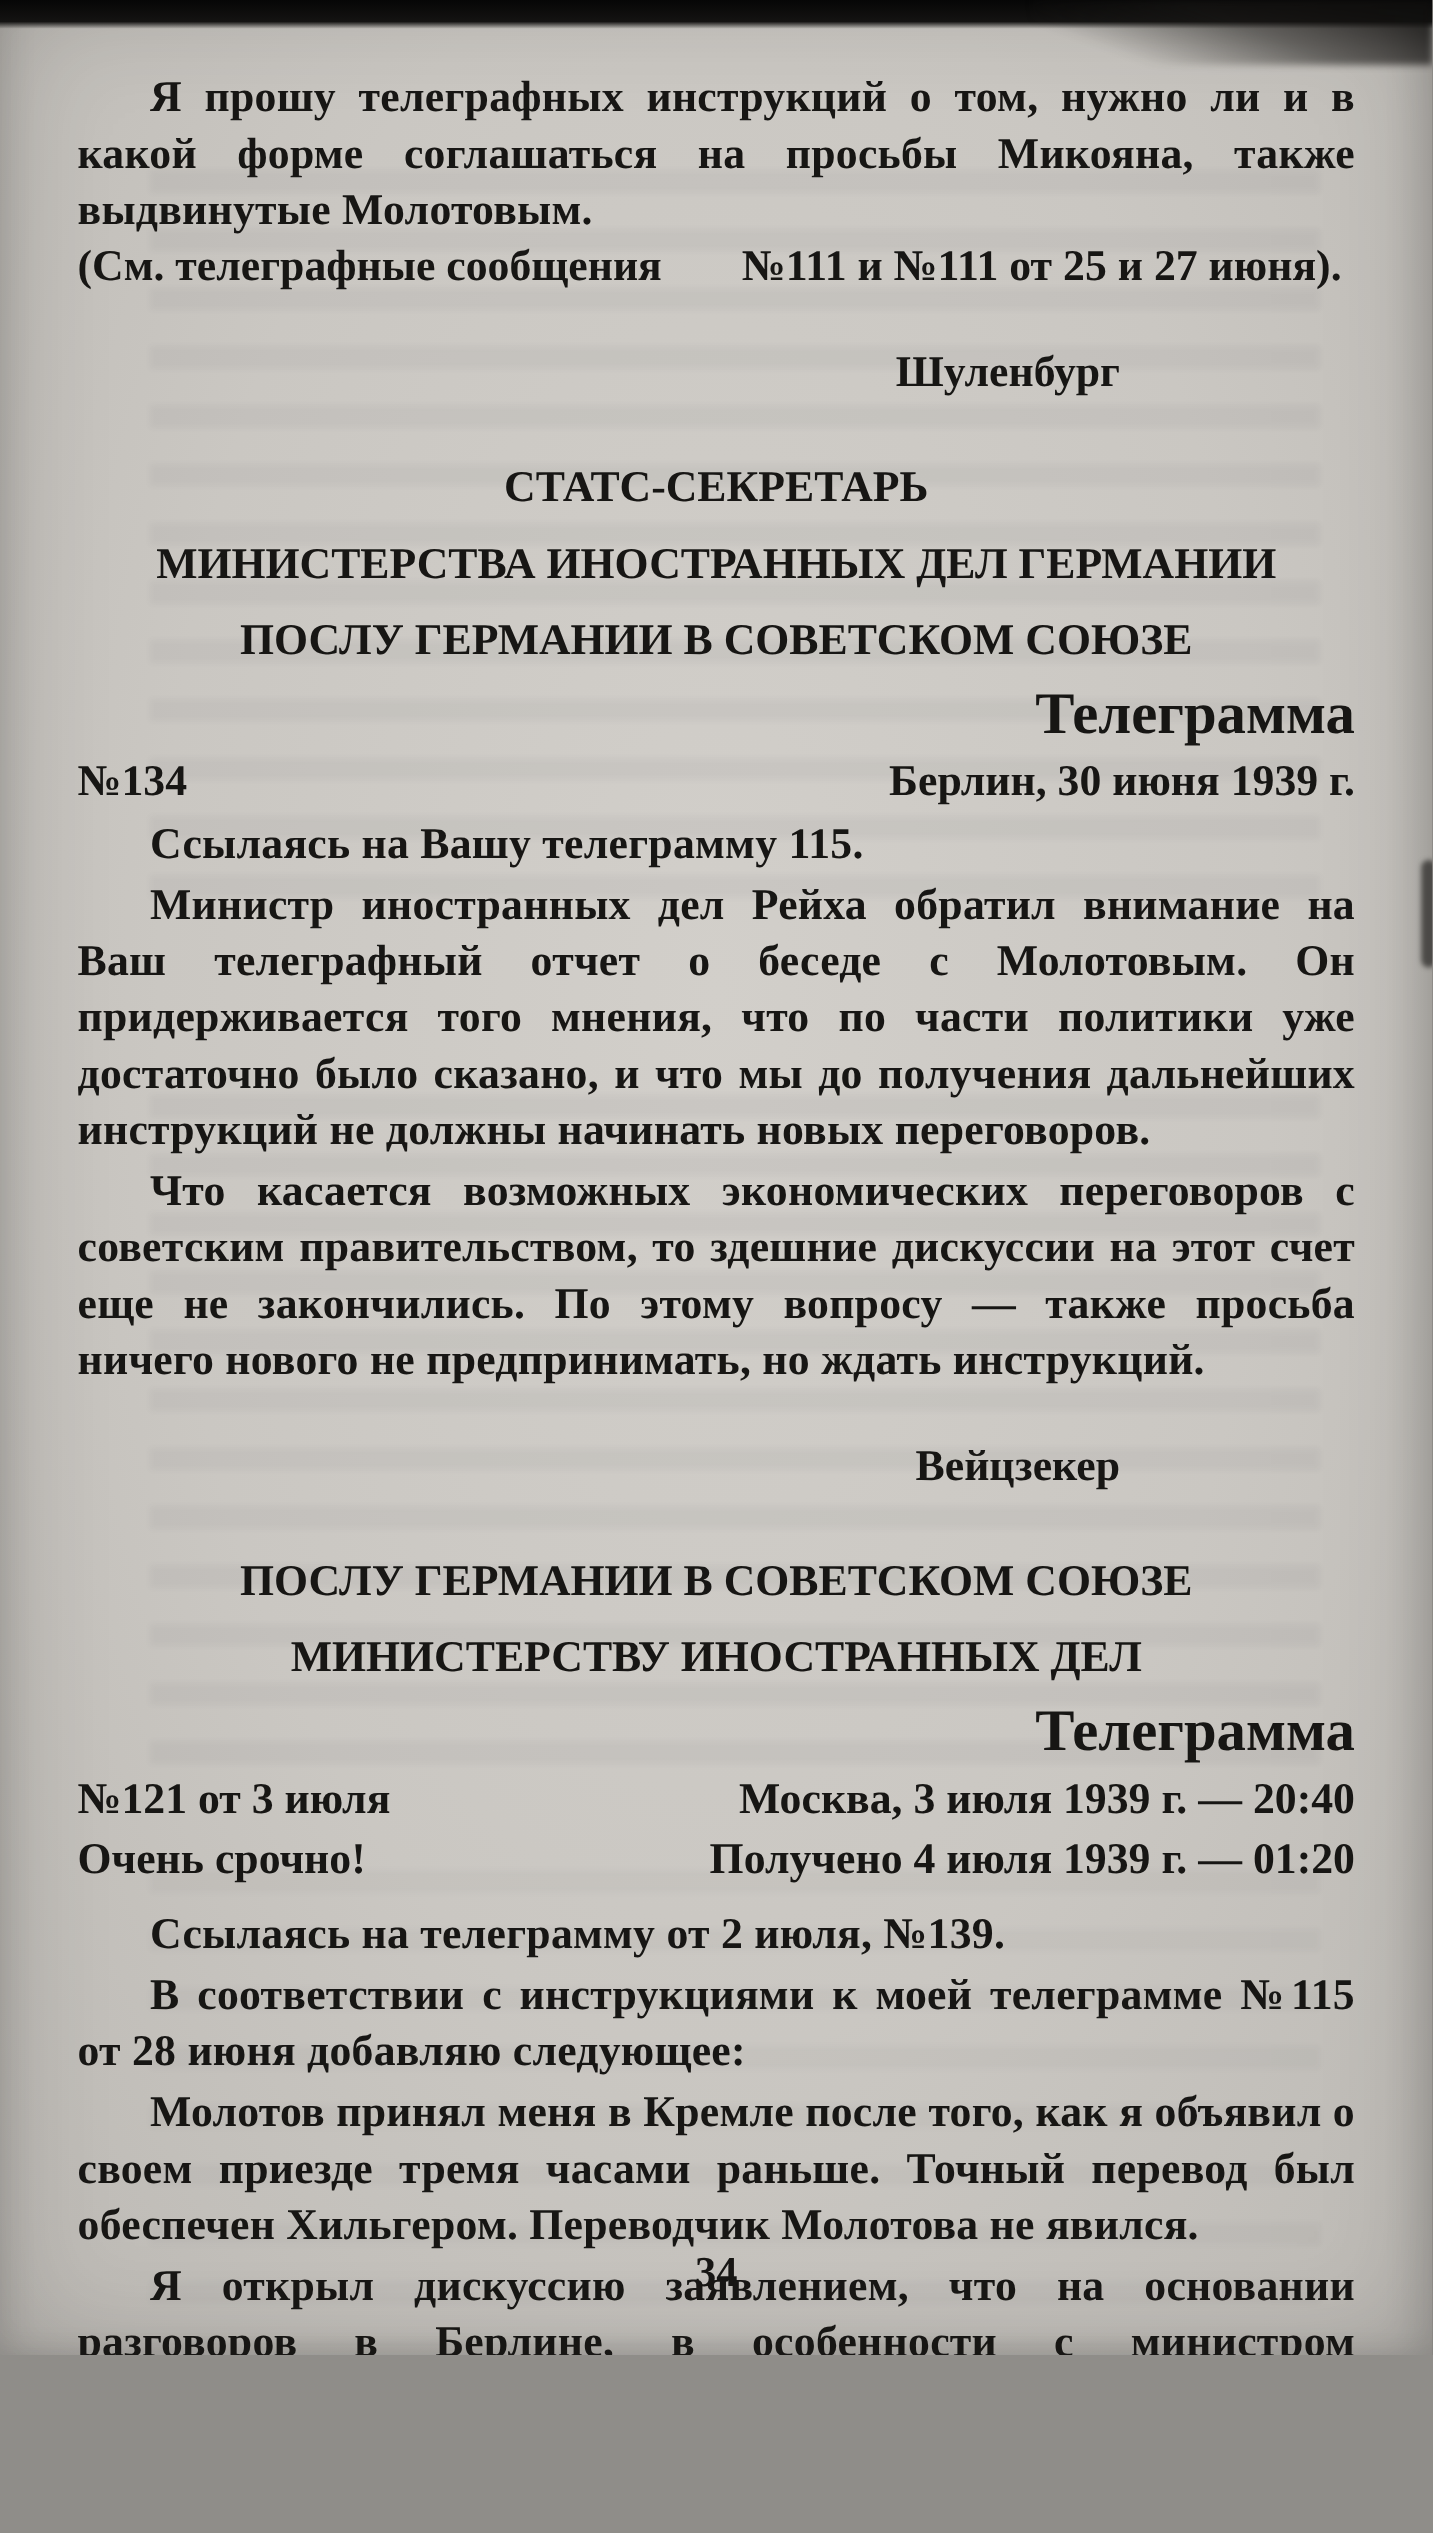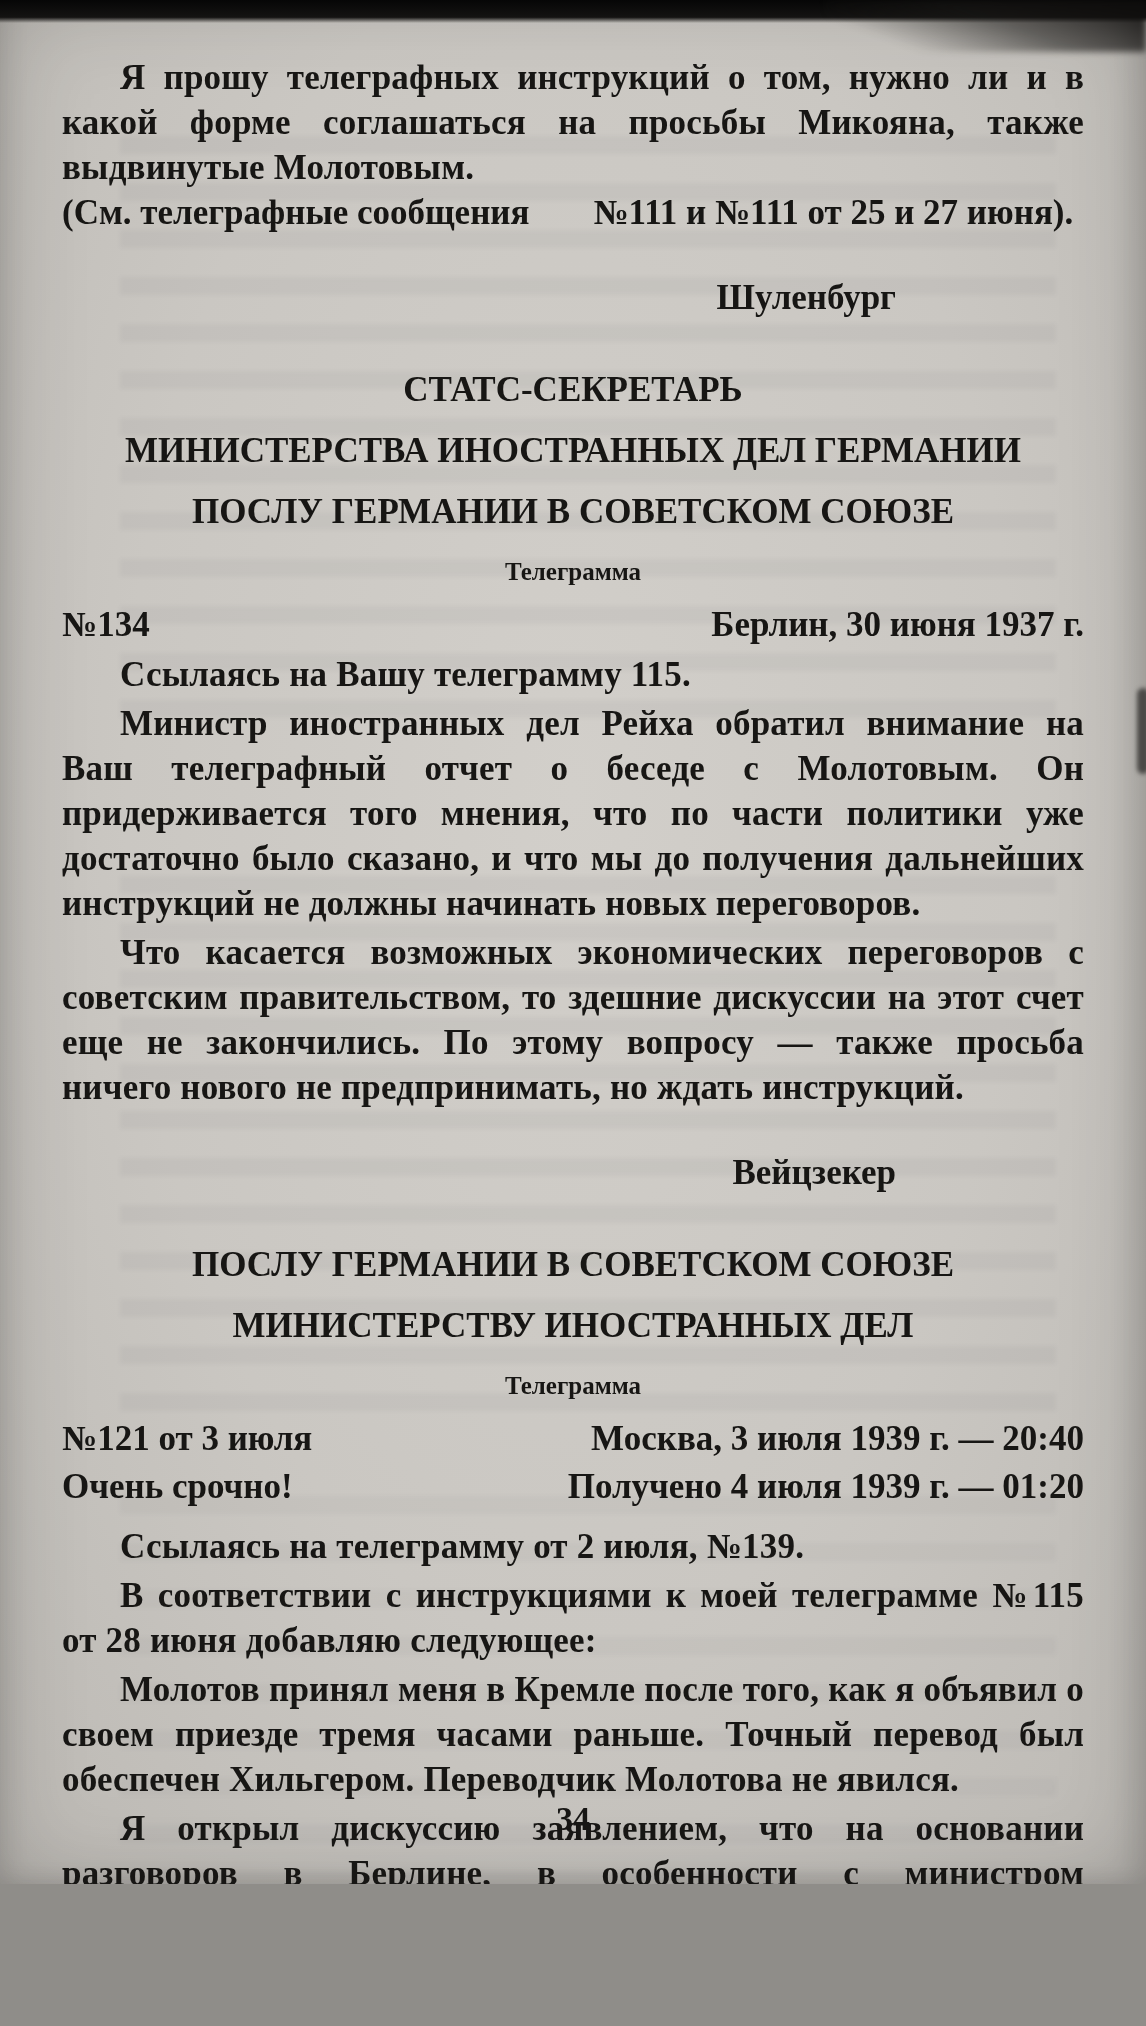--- a/index.html
+++ b/index.html
@@ -93,22 +93,22 @@
   .doc-heading {
     margin: 46px 0 0 0;
     text-align: center;
     font-size: 35px;
     line-height: 47px;
     font-weight: bold;
   }
   .doc-heading div { margin: 14px; }
   .type-label {
     margin: 14px 0 0 0;
-    text-align: center;
-    font-size: 25px;
+    text-align: right;
+    font-size: 47px;
     line-height: 45px;
     font-weight: bold;
   }
   .meta-row {
     display: flex;
     justify-content: space-between;
     align-items: baseline;
     margin: 8px 0 0 0;
     font-size: 35px;
     line-height: 46px;
@@ -149,21 +149,21 @@
     <div class="doc-heading">
       <div>СТАТС-СЕКРЕТАРЬ</div>
       <div>МИНИСТЕРСТВА ИНОСТРАННЫХ ДЕЛ ГЕРМАНИИ</div>
       <div>ПОСЛУ ГЕРМАНИИ В СОВЕТСКОМ СОЮЗЕ</div>
     </div>
 
     <p class="type-label">Телеграмма</p>
 
     <div class="meta-row">
       <span>№134</span>
-      <span>Берлин, 30 июня 1937 г.</span>
+      <span>Берлин, 30 июня 1939 г.</span>
     </div>
 
     <div class="para-block">
       <p class="body-text">Ссылаясь на Вашу телеграмму 115.</p>
       <p class="body-text">Министр иностранных дел Рейха обратил внимание на Ваш телеграфный отчет о беседе с Молотовым. Он придерживается того мнения, что по части политики уже достаточно было сказано, и что мы до получения дальнейших инструкций не должны начинать новых переговоров.</p>
       <p class="body-text">Что касается возможных экономических переговоров с советским правительством, то здешние дискуссии на этот счет еще не закончились. По этому вопросу — также просьба ничего нового не предпринимать, но ждать инструкций.</p>
     </div>
 
     <p class="signature">Вейцзекер</p>
 

